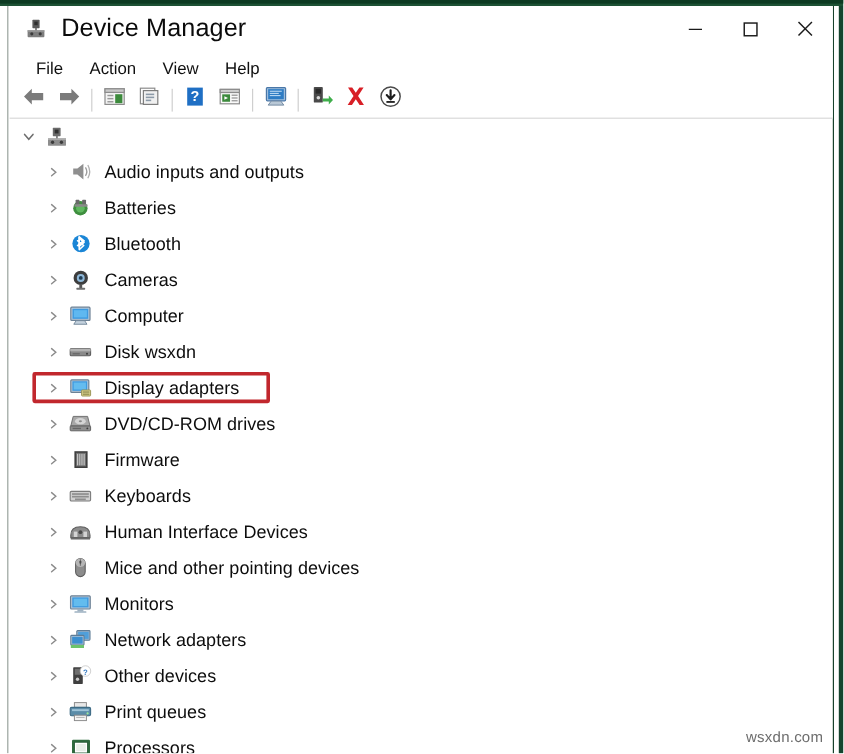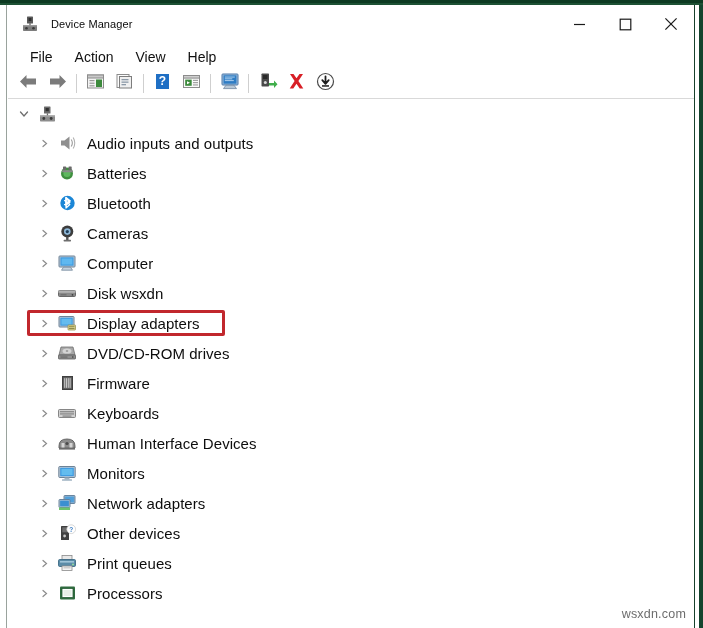--- a/index.html
+++ b/index.html
@@ -65,21 +65,21 @@
     align-items: center;
   }
   .title-icon {
     margin-left: 13px;
     width: 18px; height: 18px;
     flex: 0 0 auto;
     display: flex; align-items: center; justify-content: center;
   }
   .title-text {
     margin-left: 12px;
-    font-size: 11px;
+    font-size: 21px;
     color: #0b0b0b;
     letter-spacing: .1px;
     white-space: nowrap;
   }
   .win-controls {
     margin-left: auto;
     display: flex;
     height: 38px;
   }
   .win-btn {
@@ -570,20 +570,36 @@
           <path d="M2 12 Q2 5 10 5 Q18 5 18 12 L18 14 L2 14 Z" fill="#8c8c8c" stroke="#5e5e5e" stroke-width="0.9"></path>
           <rect x="4.5" y="9" width="3" height="4.5" fill="#d4d4d4"></rect>
           <rect x="12.5" y="9" width="3" height="4.5" fill="#d4d4d4"></rect>
           <circle cx="10" cy="9.5" r="1.6" fill="#4a4a4a"></circle>
           <rect x="2" y="14" width="16" height="1.6" fill="#6b6b6b"></rect>
         </svg>
       </span>
       <span class="dev-label">Human Interface Devices</span>
     </div>
 
+    <div class="tree-row">
+      <span class="chev">
+        <svg width="9" height="9" viewBox="0 0 9 9">
+            <path d="M3 1.5 L6.5 4.5 L3 7.5" fill="none" stroke="#8b8b8b" stroke-width="1.2" stroke-linecap="round"></path>
+          </svg>
+      </span>
+      <span class="dev-icon">
+        <svg width="18" height="18" viewBox="0 0 18 18">
+          <rect x="5" y="1.5" width="8" height="15" rx="4" fill="#8c8c8c" stroke="#5e5e5e" stroke-width="0.9"></rect>
+          <rect x="5" y="1.5" width="8" height="7" rx="4" fill="#b5b5b5"></rect>
+          <line x1="9" y1="2" x2="9" y2="7.5" stroke="#6e6e6e" stroke-width="0.9"></line>
+          <rect x="8.2" y="3.2" width="1.6" height="2.6" rx="0.8" fill="#4d4d4d"></rect>
+        </svg>
+      </span>
+      <span class="dev-label">Mice and other pointing devices</span>
+    </div>
 
     <div class="tree-row">
       <span class="chev">
         <svg width="9" height="9" viewBox="0 0 9 9">
             <path d="M3 1.5 L6.5 4.5 L3 7.5" fill="none" stroke="#8b8b8b" stroke-width="1.2" stroke-linecap="round"></path>
           </svg>
       </span>
       <span class="dev-icon">
         <svg width="20" height="18" viewBox="0 0 20 18">
           <rect x="1.8" y="2.5" width="16.4" height="11" rx="0.8" fill="#b9c9d8" stroke="#6d8296" stroke-width="1"></rect>

